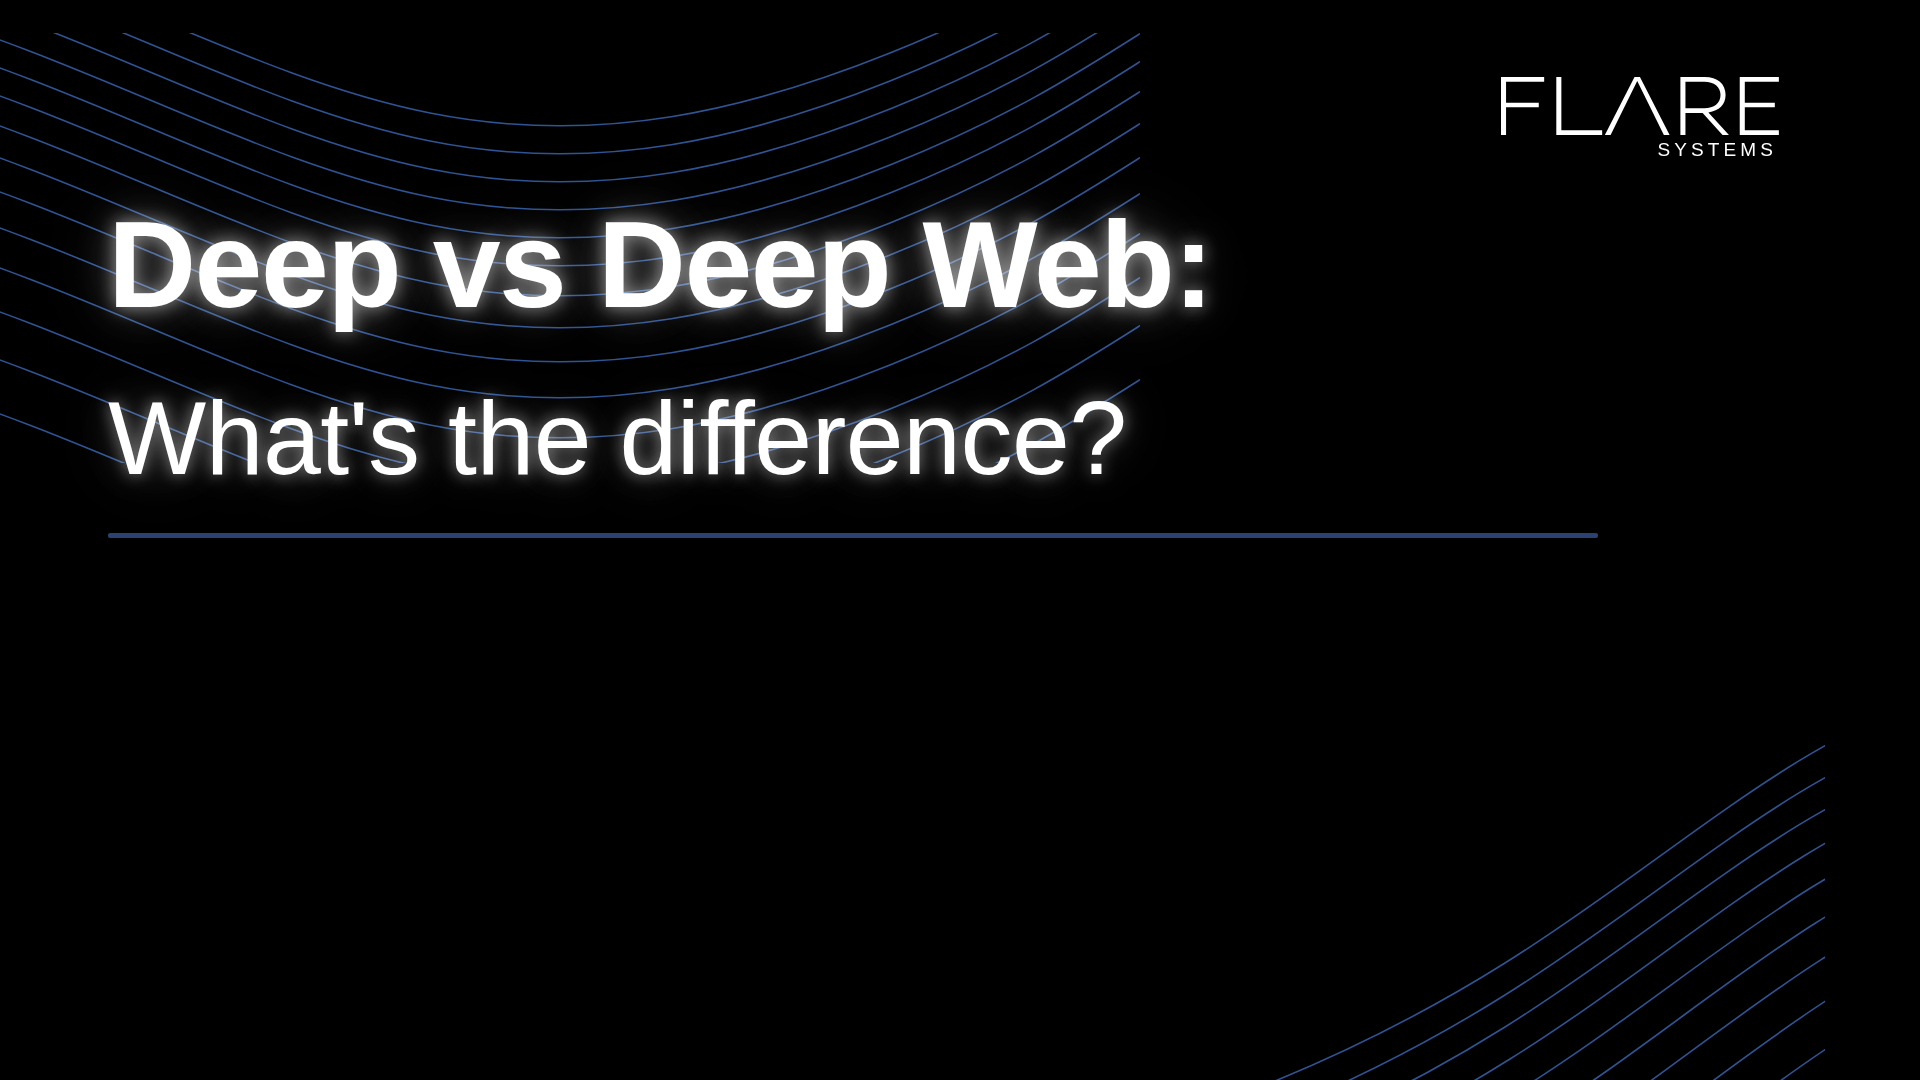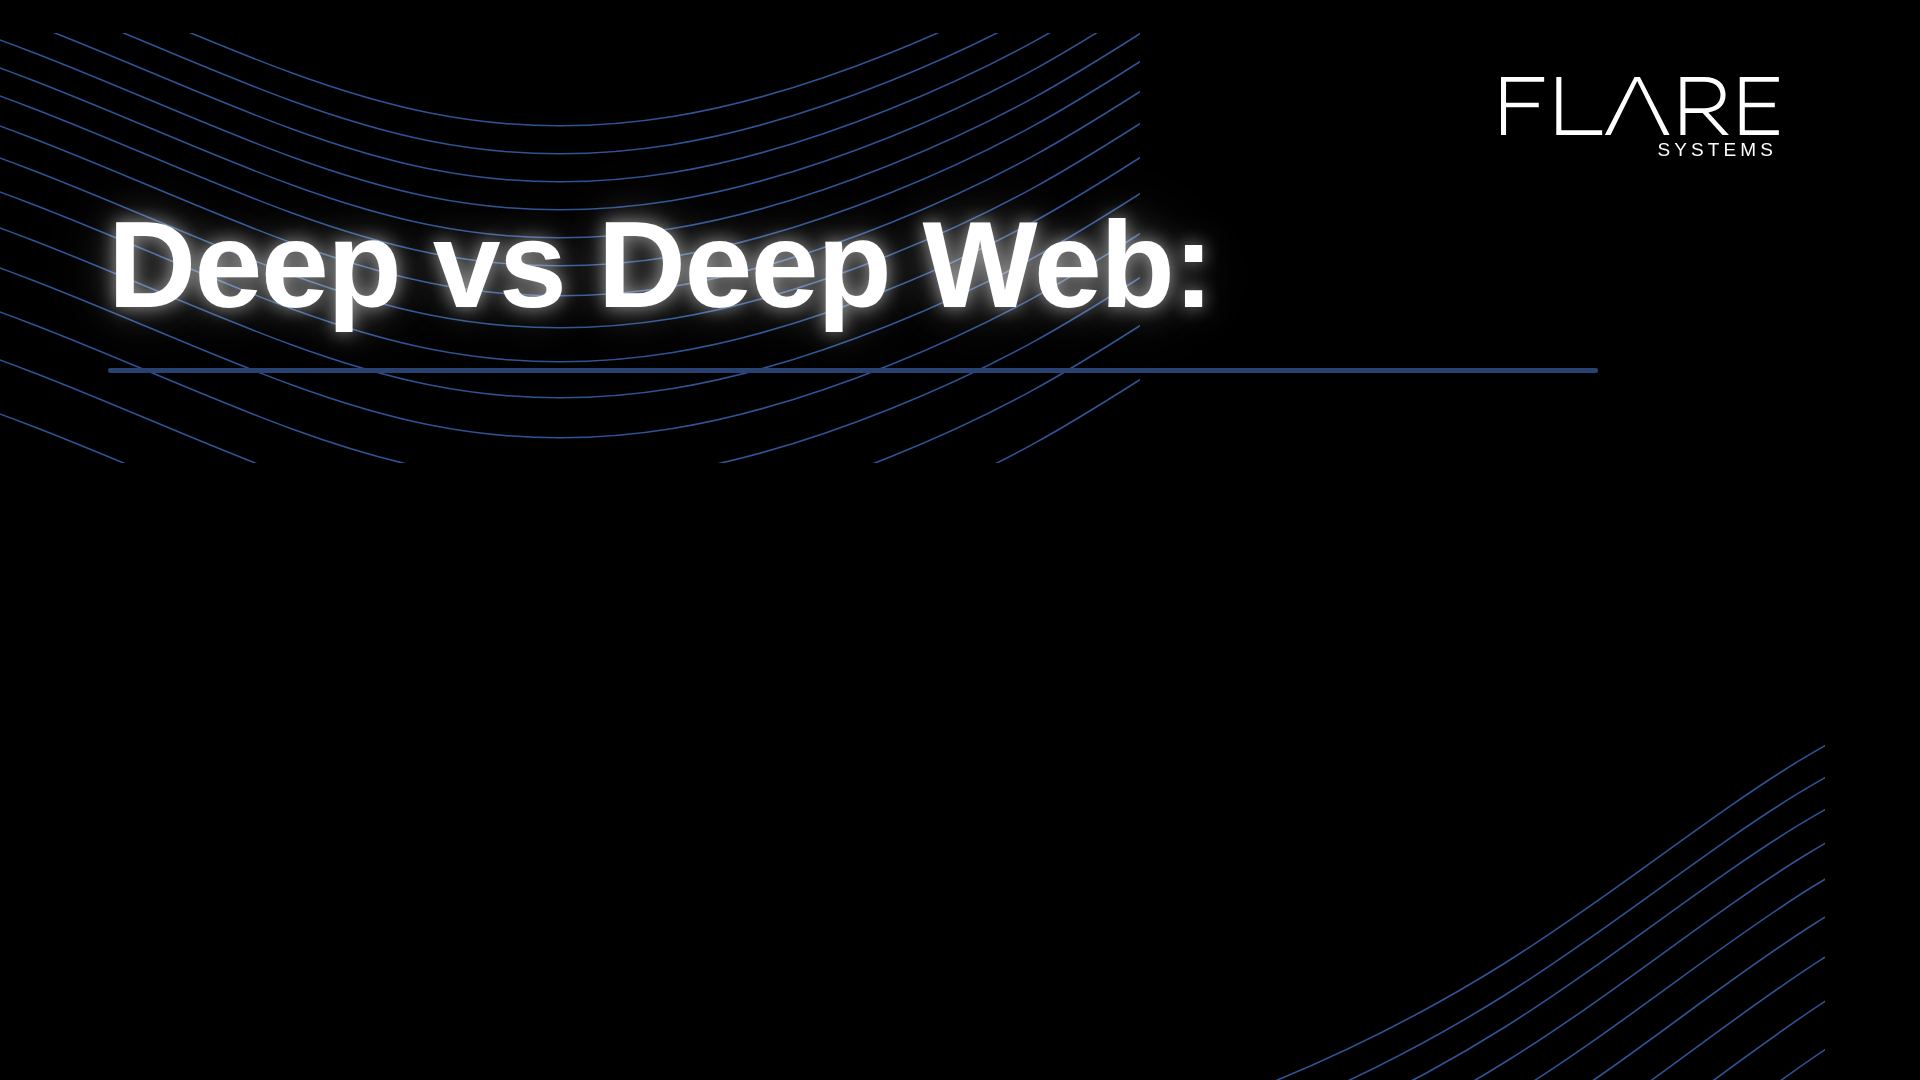--- a/index.html
+++ b/index.html
@@ -173,16 +173,17 @@
         <path d="M266,0 L302,0 C321,0 333,10 333,26.5 C333,41 323.5,50.5 307.5,52.5 L338,86 L328.5,86 L299,53.5 L273.5,53.5 L273.5,86 L266,86 Z M273.5,7 L273.5,46.5 L301.5,46.5 C316,46.5 325.5,39 325.5,26.5 C325.5,14.5 316,7 301.5,7 Z"></path>
 
         <polygon points="354,0 412,0 412,7 361.5,7 361.5,38 406,38 406,45 361.5,45 361.5,79 412,79 412,86 354,86"></polygon>
       </svg>
     </span>
     <span id="brand-subwordmark">SYSTEMS</span>
   </div>
 
   <div id="headline-block">
     <h1 id="headline-title">Deep vs Deep Web:</h1>
+    <h2 id="headline-subtitle">What's the difference?</h2>
     <div id="headline-divider"></div>
   </div>
 
 </div>
 
 </body></html>

